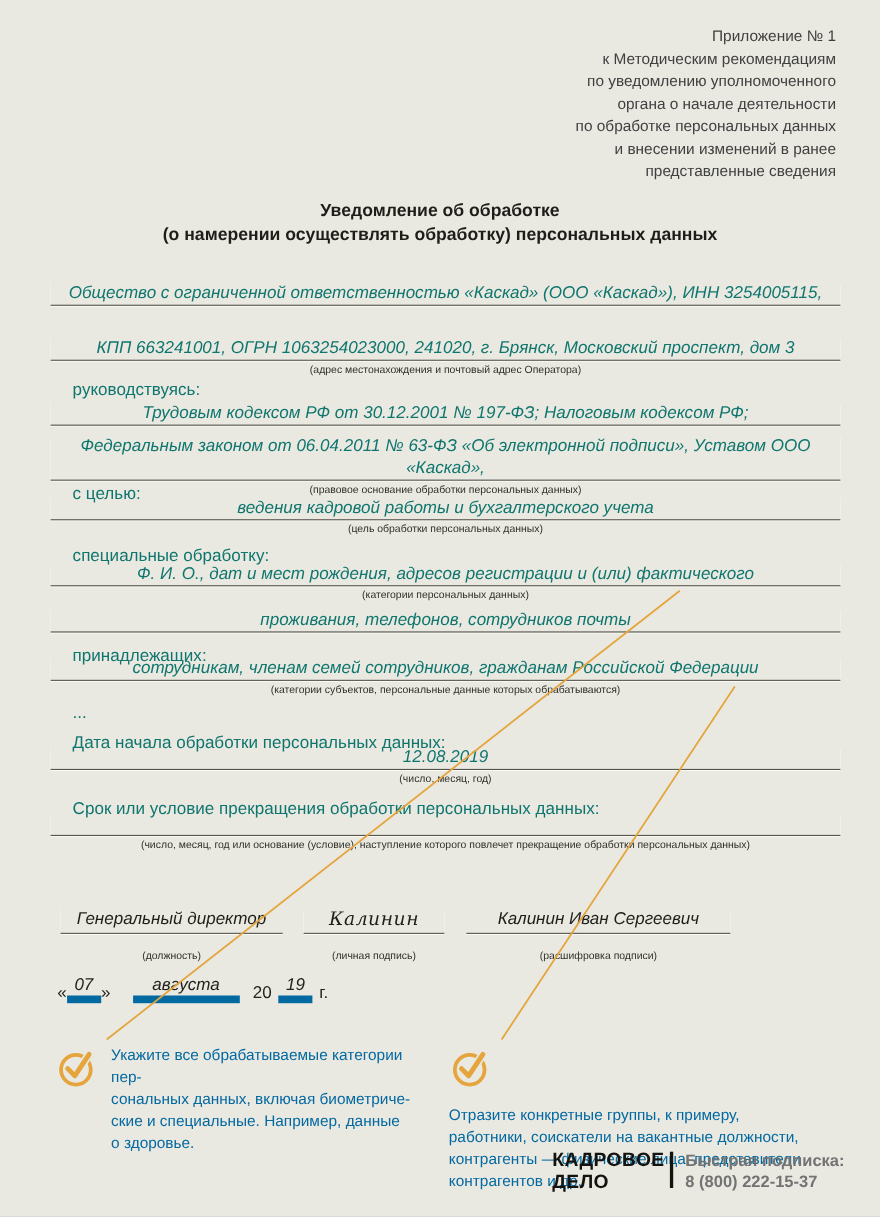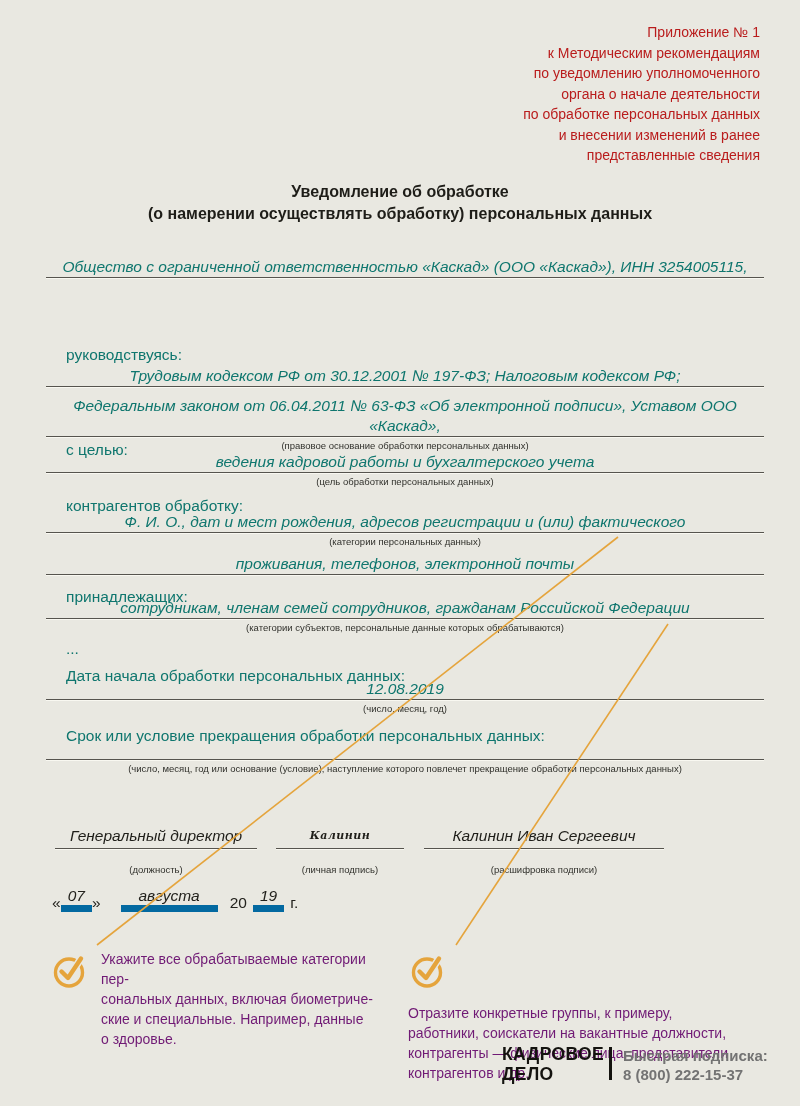--- a/index.html
+++ b/index.html
@@ -3,21 +3,21 @@
 <meta charset="utf-8">
 <style>
   html,body{margin:0;padding:0;background:#cfcfcf;}
   .page{
     position:relative;width:800px;height:1106px;overflow:hidden;
     background:#E9E8E1;color:#23221D;
     font-family:"Liberation Sans",sans-serif;
   }
   .hdr{
     position:absolute;top:22px;right:40px;text-align:right;
-    font-size:14px;line-height:20.5px;white-space:pre-line;color:#b91c1c;
+    font-size:14px;line-height:20.5px;white-space:pre-line;color:#404040;
   }
   .title{
     position:absolute;top:181px;left:0;width:100%;text-align:center;
     font-size:16px;font-weight:bold;line-height:22px;white-space:pre-line;color:#1E1D18;
   }
   .f{position:absolute;left:46px;width:718px;}
   .f .v{
     min-height:20px;line-height:20px;padding-bottom:0;
     border-bottom:1px solid #56544E;box-shadow:0 1px 0 rgba(252,251,245,.8);
     text-align:center;font-style:italic;font-size:15.5px;color:#0f766e;
@@ -27,35 +27,35 @@
   .sig{position:absolute;top:826px;}
   .sig .v{
     min-height:20px;line-height:20px;padding-bottom:2px;
     border-bottom:1px solid #56544E;box-shadow:0 1px 0 rgba(252,251,245,.8);
     text-align:center;font-style:italic;font-size:15.5px;color:#1F1E19;
   }
   .sig .c{margin-top:15px;text-align:center;font-size:9.5px;line-height:11px;color:#30302B;}
   .sig.s1{left:55px;width:202px;}
   .sig.s2{left:276px;width:128px;}
   .sig.s3{left:424px;width:240px;}
-  .sig.s2 .v{font-family:"DejaVu Serif",serif;font-weight:bold;font-size:11px;letter-spacing:.5px;}
+  .sig.s2 .v{font-family:"DejaVu Serif",serif;font-weight:normal;font-size:17px;letter-spacing:.5px;}
   .dateline{
     position:absolute;left:52px;top:887px;display:flex;align-items:flex-end;
     font-size:15.5px;line-height:18px;
   }
   .dateline .du{
     font-style:italic;text-align:center;padding:0 7px;
     border-bottom:7px solid #0369a1;
   }
   .dateline .gap-s{width:6px;} .dateline .gap-m{width:20px;} .dateline .gap-x{width:12px;}
   .dateline .month{padding:0 18px;}
   .note{position:absolute;top:948px;display:flex;gap:13px;align-items:flex-start;}
   .note.nl{left:50px;width:334px;}
   .note.nr{left:408px;width:352px;flex-direction:column;}
-  .note .txt{font-size:14px;line-height:20px;color:#701a75;white-space:pre-line;padding-top:1px;}
+  .note .txt{font-size:14px;line-height:20px;color:#0369a1;white-space:pre-line;padding-top:1px;}
   .note svg{flex:0 0 auto;margin-top:3px;}
   .brand{
     position:absolute;left:502px;top:1045px;white-space:pre-line;
     font-size:17.5px;font-weight:bold;line-height:19.5px;letter-spacing:.4px;color:#14130F;
   }
   .fbar{position:absolute;left:609px;top:1047px;width:3px;height:33px;background:#14130F;}
   .fright{position:absolute;left:623px;top:1046px;font-size:15px;font-weight:bold;line-height:19px;color:#737373;}
   .leaders{position:absolute;left:0;top:0;pointer-events:none;}
 </style>
 </head>
@@ -71,43 +71,47 @@
 и внесении изменений в ранее
 представленные сведения</div>
 
   <div class="title">Уведомление об обработке
 (о намерении осуществлять обработку) персональных данных</div>
 
   <div class="f" style="top:257px">
     <div class="v">Общество с ограниченной ответственностью «Каскад» (ООО «Каскад»), ИНН 3254005115,</div>
   </div>
 
+  <div class="f" style="top:307px">
+    <div class="v">КПП 663241001, ОГРН 1063254023000, 241020, г. Брянск, Московский проспект, дом 3</div>
+    <div class="c">(адрес местонахождения и почтовый адрес Оператора)</div>
+  </div>
 
   <div class="lbl" style="top:346px">руководствуясь:</div>
   <div class="f" style="top:366px">
     <div class="v">Трудовым кодексом РФ от 30.12.2001 № 197-ФЗ; Налоговым кодексом РФ;</div>
   </div>
   <div class="f" style="top:396px">
     <div class="v">Федеральным законом от 06.04.2011 № 63-ФЗ «Об электронной подписи», Уставом ООО «Каскад»,</div>
     <div class="c">(правовое основание обработки персональных данных)</div>
   </div>
 
   <div class="lbl" style="top:441px">с целью:</div>
   <div class="f" style="top:452px">
     <div class="v">ведения кадровой работы и бухгалтерского учета</div>
     <div class="c">(цель обработки персональных данных)</div>
   </div>
 
-  <div class="lbl" style="top:497px">контрагентов обработку:</div>
+  <div class="lbl" style="top:497px">специальные обработку:</div>
   <div class="f" style="top:512px">
     <div class="v">Ф. И. О., дат и мест рождения, адресов регистрации и (или) фактического</div>
     <div class="c">(категории персональных данных)</div>
   </div>
   <div class="f" style="top:554px">
-    <div class="v">проживания, телефонов, электронной почты</div>
+    <div class="v">проживания, телефонов, сотрудников почты</div>
   </div>
 
   <div class="lbl" style="top:588px">принадлежащих:</div>
   <div class="f" style="top:598px">
     <div class="v">сотрудникам, членам семей сотрудников, гражданам Российской Федерации</div>
     <div class="c">(категории субъектов, персональные данные которых обрабатываются)</div>
   </div>
 
   <div class="lbl" style="top:640px">...</div>
 

